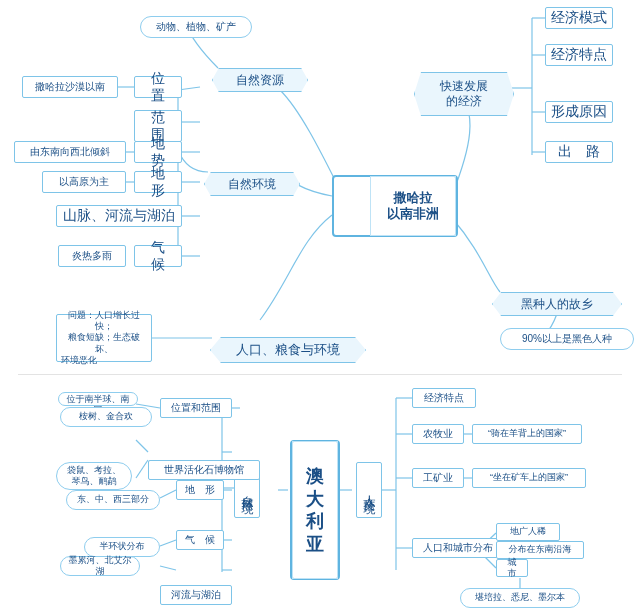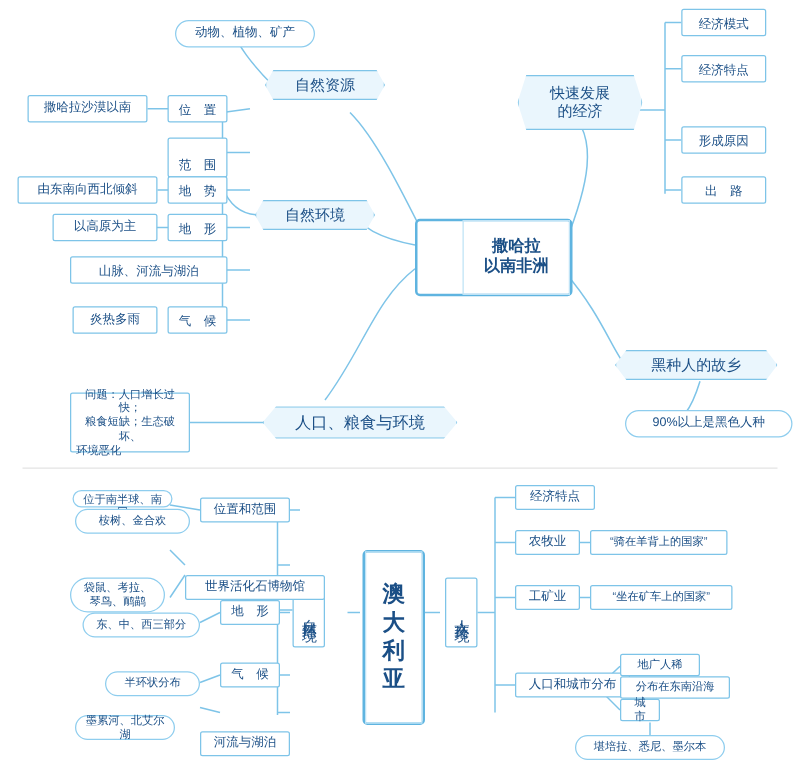--- a/index.html
+++ b/index.html
@@ -22,41 +22,41 @@
   }
   
   .pill{
     border:1px solid #8ecdee;background:#ffffff;border-radius:40px;
     padding:1px 7px;
   }
   
   .hex{
     background:#eaf6fd;border:1px solid #7ec4e8;
     clip-path:polygon(7% 0,93% 0,100% 50%,93% 100%,7% 100%,0 50%);
-    padding:4px 10px;border-radius:2px;
+    padding:4px 10px;border-radius:2px;margin-top:12px;
   }
   .center{
     border:2px solid #5fb4e0;background:#ffffff;border-radius:4px;
     box-shadow:0 0 0 2px #ffffff inset;
     font-weight:bold;
   }
   .center .inner{
     border:1px solid #bfe3f6;width:100%;height:100%;
     display:flex;align-items:center;justify-content:center;
     font-family:"DejaVu Serif","Liberation Serif",serif;
   }
   .vertical{
     writing-mode:vertical-rl;text-orientation:upright;letter-spacing:2px;
   }
   .divider{
     position:absolute;left:18px;top:374px;width:604px;height:1px;
     background:#e3e3e3;
   }
   .t10{font-size:10px;}
-  .t11{font-size:10px;align-items:flex-end;}
+  .t11{font-size:14px;}
   .t12{font-size:12px;}
   .t13{font-size:13px;}
   .t9{font-size:9px;}
 </style>
 </head>
 <body>
 
 <div class="canvas">
 
   <svg class="lines">
@@ -263,21 +263,21 @@
   <div class="node box t10" style="left:176px;top:530px;width:48px;height:20px;">
     <span>气　候</span>
   </div>
   <div class="node pill t9" style="left:84px;top:537px;width:76px;height:20px;">
     <span>半环状分布</span>
   </div>
 
   <div class="node box t10" style="left:160px;top:585px;width:72px;height:20px;">
     <span>河流与湖泊</span>
   </div>
-  <div class="node pill t9" style="left:60px;top:572px;width:80px;height:20px;font-family:Liberation Serif, serif;">
+  <div class="node pill t9" style="left:60px;top:556px;width:80px;height:20px;font-family:Liberation Serif, serif;">
     <span>墨累河、北艾尔湖</span>
   </div>
 
   <div class="node box t10" style="left:412px;top:388px;width:64px;height:20px;">
     <span>经济特点</span>
   </div>
 
   <div class="node box t10" style="left:412px;top:424px;width:52px;height:20px;">
     <span>农牧业</span>
   </div>

